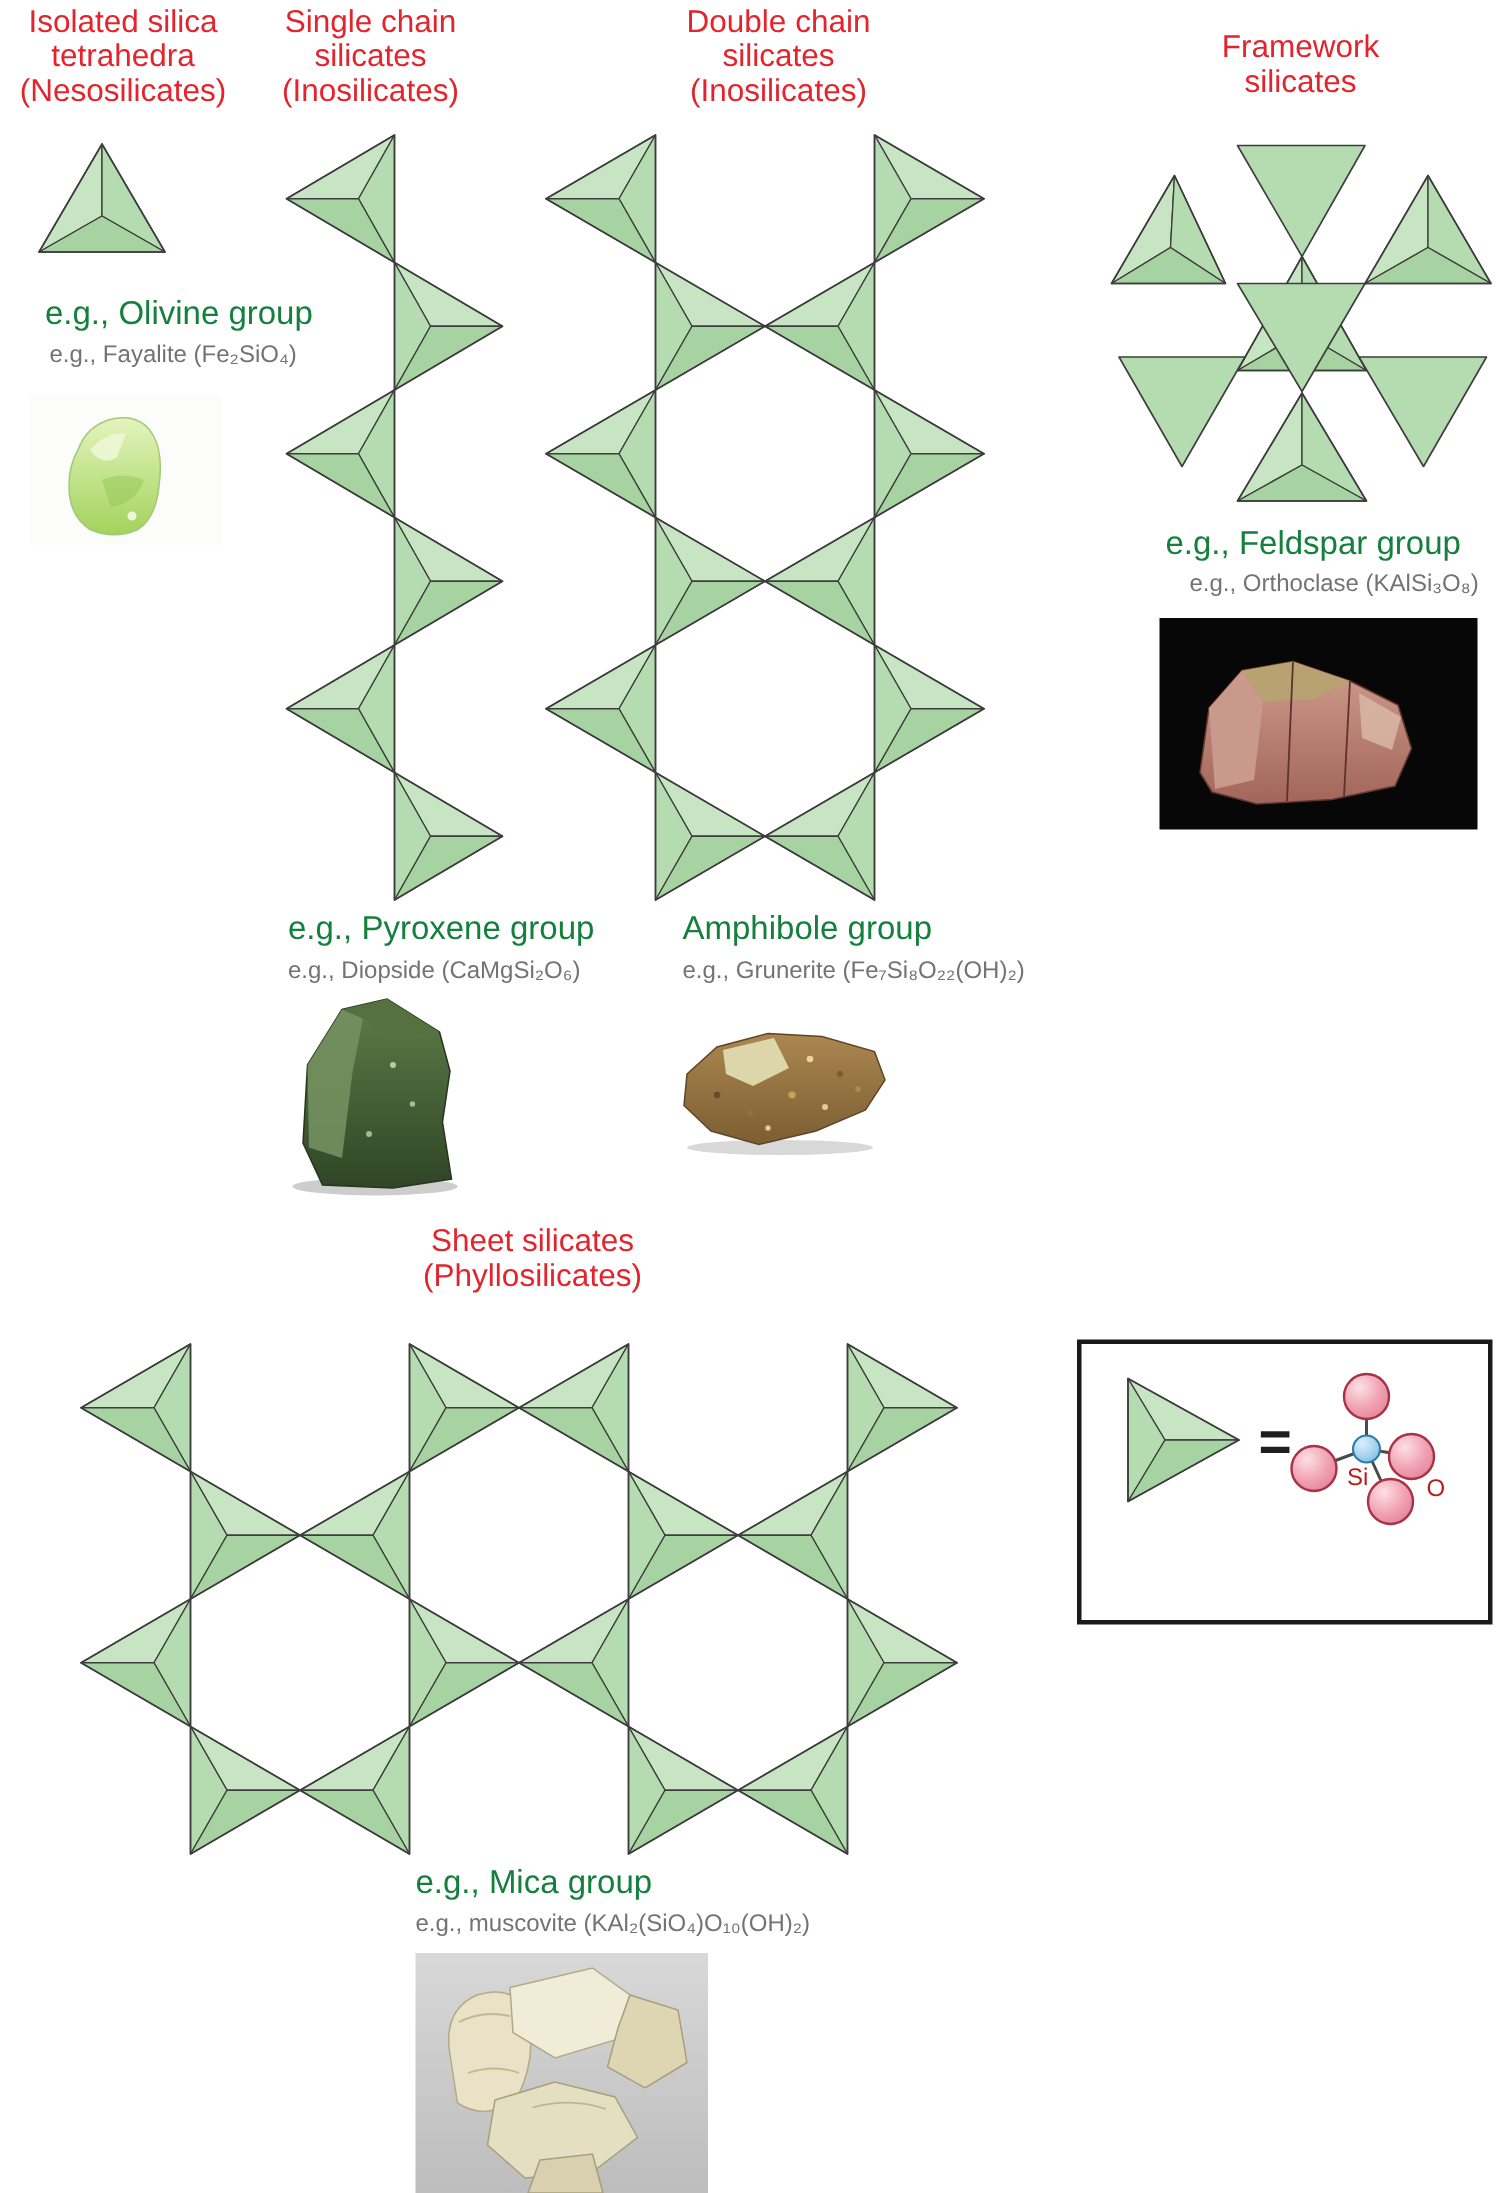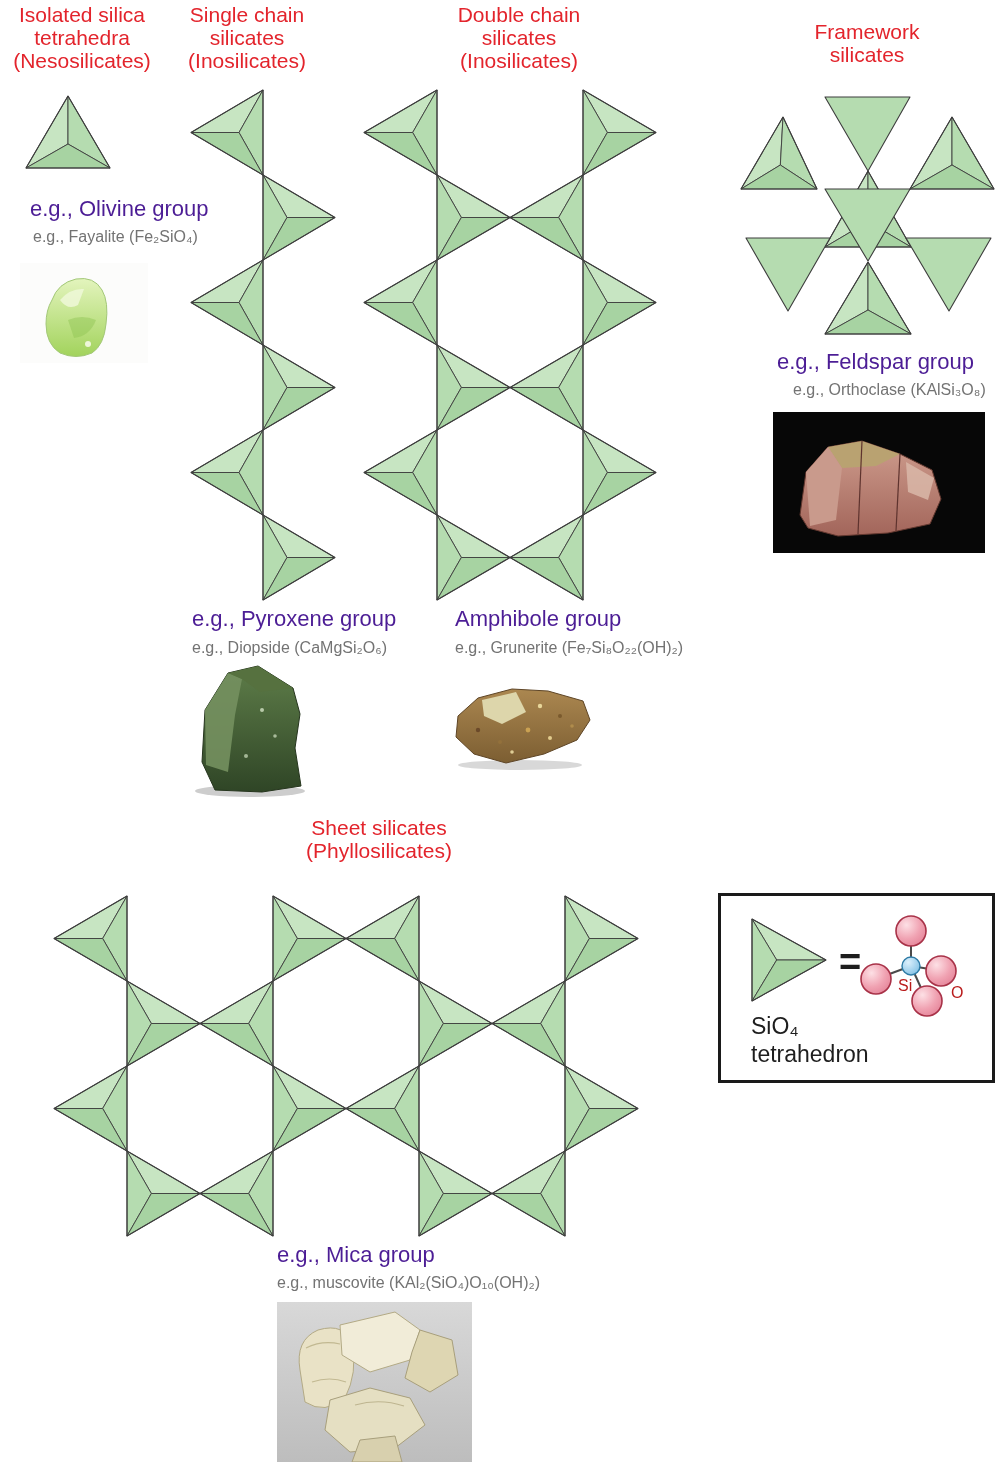--- a/index.html
+++ b/index.html
@@ -5,21 +5,21 @@
   html,body{margin:0;padding:0;background:#ffffff;}
   .stage{
     position:relative;width:998px;height:1462px;background:#ffffff;overflow:hidden;
     font-family:"Liberation Sans","DejaVu Sans",sans-serif;color:#1e1e1e;
   }
   .layer-svg{position:absolute;left:0;top:0;z-index:2;pointer-events:none;}
   .heading{
     position:absolute;transform:translateX(-50%);text-align:center;
     font-size:21px;line-height:23px;color:#e3242c;z-index:3;white-space:nowrap;
   }
-  .glabel{position:absolute;font-size:22px;color:#4c1d95;z-index:3;white-space:nowrap;}
+  .glabel{position:absolute;font-size:22px;color:#15803d;z-index:3;white-space:nowrap;}
   .flabel{position:absolute;font-size:16px;color:#737373;z-index:3;white-space:nowrap;}
   .legend-box{
     position:absolute;left:718px;top:893px;width:277px;height:190px;
     border:3px solid #1a1a1a;box-sizing:border-box;z-index:1;background:#ffffff;
   }
   .legend-caption{position:absolute;font-size:23px;color:#1e1e1e;z-index:3;line-height:28px;white-space:nowrap;}
   .legend-eq{position:absolute;font-size:38px;font-weight:bold;color:#1e1e1e;z-index:3;}
   .atom-label{position:absolute;font-size:16px;color:#b91c1c;z-index:3;}
 </style>
 </head>
@@ -39,21 +39,21 @@
   </div>
   <div class="heading" style="left:519px;top:3px;">
     <div>Double chain</div>
     <div>silicates</div>
     <div>(Inosilicates)</div>
   </div>
   <div class="heading" style="left:867px;top:20px;">
     <div>Framework</div>
     <div>silicates</div>
   </div>
-  <div class="heading" style="left:355px;top:816px;margin-left:24px;">
+  <div class="heading" style="left:355px;top:816px;">
     <div>Sheet silicates</div>
     <div>(Phyllosilicates)</div>
   </div>
 
   <div class="glabel" style="left:30px;top:196px;">e.g., Olivine group</div>
   <div class="flabel" style="left:33px;top:228px;">e.g., Fayalite (Fe₂SiO₄)</div>
 
   <div class="glabel" style="left:192px;top:606px;">e.g., Pyroxene group</div>
   <div class="flabel" style="left:192px;top:639px;">e.g., Diopside (CaMgSi₂O₆)</div>
 
@@ -63,24 +63,20 @@
   <div class="glabel" style="left:777px;top:349px;">e.g., Feldspar group</div>
   <div class="flabel" style="left:777px;top:381px;margin-left:16px;">e.g., Orthoclase (KAlSi₃O₈)</div>
 
   <div class="glabel" style="left:277px;top:1242px;">e.g., Mica group</div>
   <div class="flabel" style="left:277px;top:1274px;">e.g., muscovite (KAl₂(SiO₄)O₁₀(OH)₂)</div>
 
   <div class="legend-box"></div>
   <div class="legend-eq" style="left:839px;top:941px;">=</div>
   <div class="atom-label" style="left:898px;top:977px;">Si</div>
   <div class="atom-label" style="left:951px;top:984px;">O</div>
-  <div class="legend-caption" style="left:751px;top:1012px;">
-    <div>SiO₄</div>
-    <div>tetrahedron</div>
-  </div>
 
   <svg class="layer-svg" width="998" height="1462" viewBox="0 0 998 1462">
     <defs>
       <linearGradient id="gradOlivine" x1="0" y1="0" x2="0" y2="1">
         <stop offset="0" stop-color="#e3f4bd"></stop>
           <stop offset="1" stop-color="#a2d35c"></stop>
       </linearGradient>
       <linearGradient id="gradDiop" x1="0" y1="0" x2="0" y2="1">
         <stop offset="0" stop-color="#5e7d49"></stop>
           <stop offset="1" stop-color="#2f4526"></stop>

